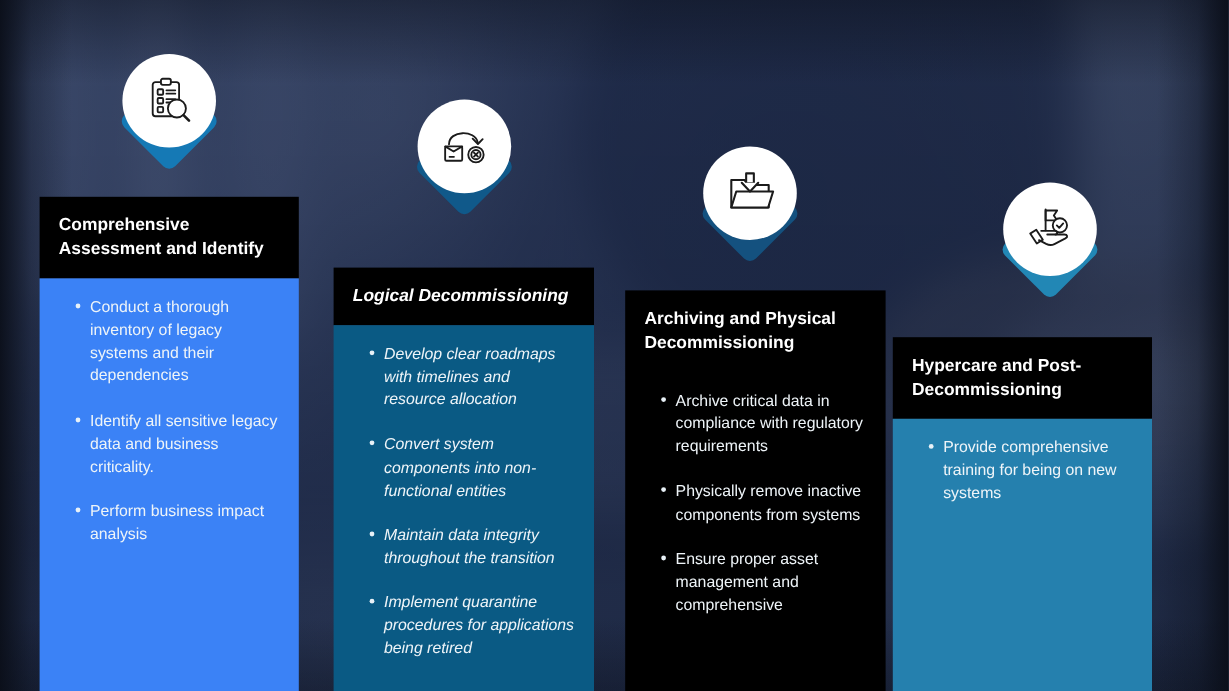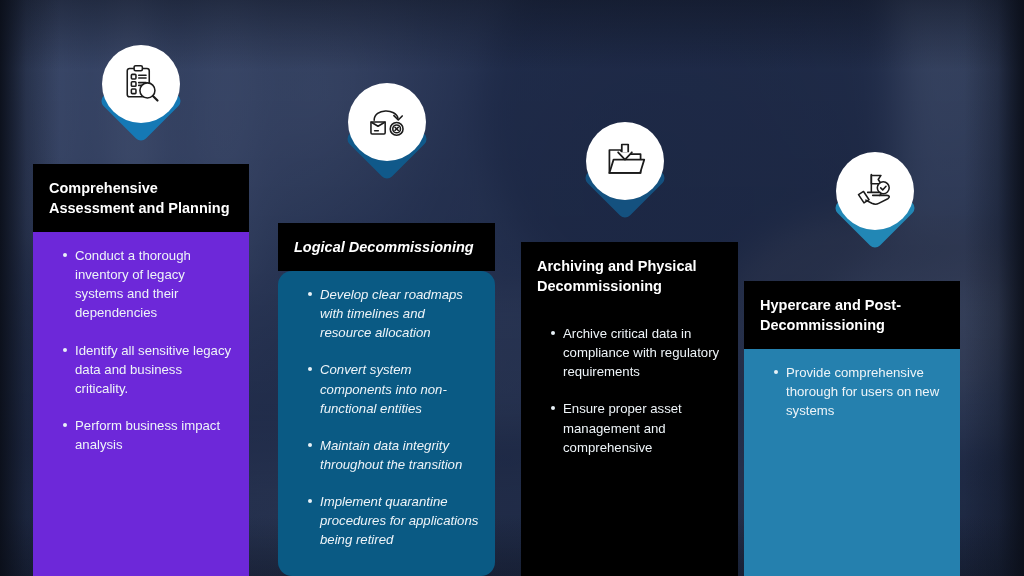--- a/index.html
+++ b/index.html
@@ -245,54 +245,55 @@
           <polyline points="30.2,20.6 32.4,22.8 36,18.8"></polyline>
           <path d="M16 25.5 L29 25.5 C31 25.5 31 28.8 29 28.8 L21.5 28.8"></path>
           <path d="M29 28.8 L37 28.8 C40 28.8 40.5 31 38 32.4 L28 37.5 C25.5 38.8 23 38.6 20.5 37.4 L14 34"></path>
           <path d="M6 28 L11.5 24.5 L17.5 33.5 L12 37 Z"></path>
         </svg>
       </span>
     </div>
   </div>
 
   <div class="card" style="left:33px; width:216px;">
-    <div class="card-head">Comprehensive Assessment and Planning</div>
-    <div class="card-body" style="background:#6d28d9; height:344px;">
+    <div class="card-head">Comprehensive Assessment and Identify</div>
+    <div class="card-body" style="background:#3b82f6; height:344px;">
       <ul>
         <li>Conduct a thorough inventory of legacy systems and their dependencies</li>
         <li>Identify all sensitive legacy data and business criticality.</li>
         <li>Perform business impact analysis</li>
       </ul>
     </div>
   </div>
 
   <div class="card" style="left:278px; width:217px;font-style:italic;">
     <div class="card-head">Logical Decommissioning</div>
-    <div class="card-body" style="background:#0a5a84; height:305px;border-radius:14px;">
+    <div class="card-body" style="background:#0a5a84; height:305px;">
       <ul>
         <li>Develop clear roadmaps with timelines and resource allocation</li>
         <li>Convert system components into non-functional entities</li>
         <li>Maintain data integrity throughout the transition</li>
         <li>Implement quarantine procedures for applications being retired</li>
       </ul>
     </div>
   </div>
 
   <div class="card" style="left:521px; width:217px;">
     <div class="card-head">Archiving and Physical Decommissioning</div>
     <div class="card-body" style="background:#000000; height:266px;">
       <ul>
         <li>Archive critical data in compliance with regulatory requirements</li>
+        <li>Physically remove inactive components from systems</li>
         <li>Ensure proper asset management and comprehensive</li>
       </ul>
     </div>
   </div>
 
   <div class="card" style="left:744px; width:216px;">
     <div class="card-head">Hypercare and Post-Decommissioning</div>
     <div class="card-body" style="background:#2580ae; height:227px;">
       <ul>
-        <li>Provide comprehensive thorough for users on new systems</li>
+        <li>Provide comprehensive training for being on new systems</li>
       </ul>
     </div>
   </div>
 
 </div>
 
 </body></html>

